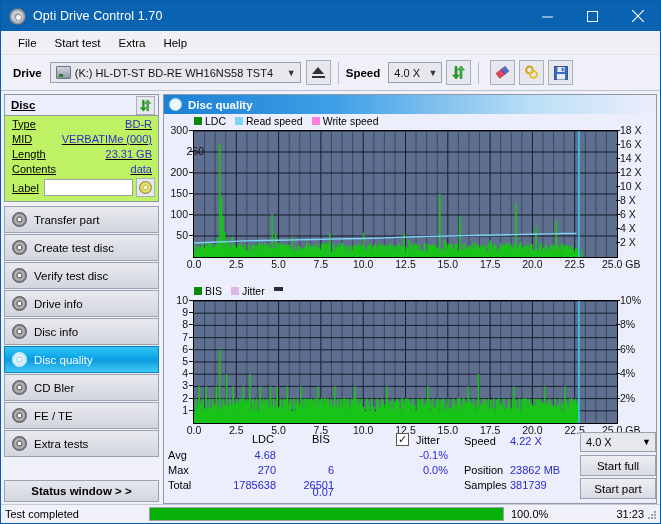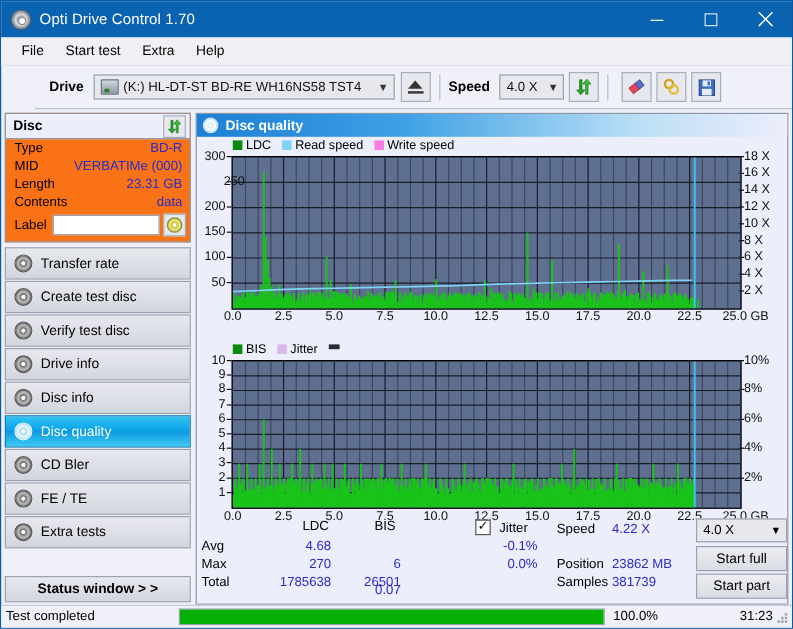--- a/index.html
+++ b/index.html
@@ -44,21 +44,20 @@
     height:24px; flex:0 0 24px; background:#f0f0f4;
     display:flex; align-items:center; padding-left:8px;
     border-bottom:1px solid #e2e2ea;
   }
   .menu-item { padding:3px 9px; font-size:11.5px; color:#000; }
   
   #toolbar {
     height:36px; flex:0 0 36px; background:#eff0f8;
     display:flex; align-items:center; padding:0 6px;
     border-bottom:1px solid #b9c0d0;
-    margin-left:28px;
   }
   .tb-label { font-weight:bold; font-size:11.5px; margin:0 8px 0 6px; }
   .combo {
     height:21px; border:1px solid #9aa0ac; background:#e7e8ee;
     display:flex; align-items:center; font-size:11px;
     padding:0 4px 0 5px; position:relative; color:#111;
   }
   .combo .cv { white-space:nowrap; overflow:hidden; }
   .combo .chev { margin-left:auto; padding-left:6px; font-size:9px; color:#333; }
   #drive-combo { width:251px; }
@@ -78,21 +77,21 @@
   .tb-sep { width:1px;height:22px;background:#b9bfcb;margin:0 7px; }
   #eject-btn { margin-left:5px; }
   .eject-gl { width:13px;height:11px; position:relative; }
   .eject-gl:before{content:"";position:absolute;top:0;left:0;width:0;height:0;
     border-left:6.5px solid transparent;border-right:6.5px solid transparent;border-bottom:7px solid #333;}
   .eject-gl:after{content:"";position:absolute;bottom:0;left:0;width:13px;height:2.5px;background:#333;}
   
   #body { flex:1 1 auto; display:flex; padding:3px 3px 0 3px; min-height:0; }
   
   #sidebar { width:155px; flex:0 0 155px; display:flex; flex-direction:column; }
-  #disc-panel { border:1px solid #8f98a8; background:#f97316; }
+  #disc-panel { border:1px solid #8f98a8; background:#bef264;text-decoration:underline; }
   #disc-head {
     height:21px; display:flex; align-items:center; padding:0 3px 0 6px;
     border-bottom:1px solid #8f98a8; background:#eceefb;
   }
   #disc-head .t { font-weight:bold; font-size:11.5px; }
   #disc-head .btn {
     margin-left:auto; width:19px;height:19px;border:1px solid #a8aebb;background:#e7e8ee;
     display:flex;align-items:center;justify-content:center;
   }
   .disc-row { display:flex; align-items:center; padding:1px 6px 1px 7px; height:15px; }
@@ -318,21 +317,21 @@
           <input id="label-input" type="text" value="" style="">
           <span id="label-btn">
             <span class="disc-cd"></span>
           </span>
         </div>
       </div>
 
       <div id="navlist">
         <div class="nav-btn">
           <span class="nav-ico"></span>
-          <span>Transfer rate</span>
+          <span>Transfer part</span>
         </div>
         <div class="nav-btn">
           <span class="nav-ico"></span>
           <span>Create test disc</span>
         </div>
         <div class="nav-btn">
           <span class="nav-ico"></span>
           <span>Verify test disc</span>
         </div>
         <div class="nav-btn">

